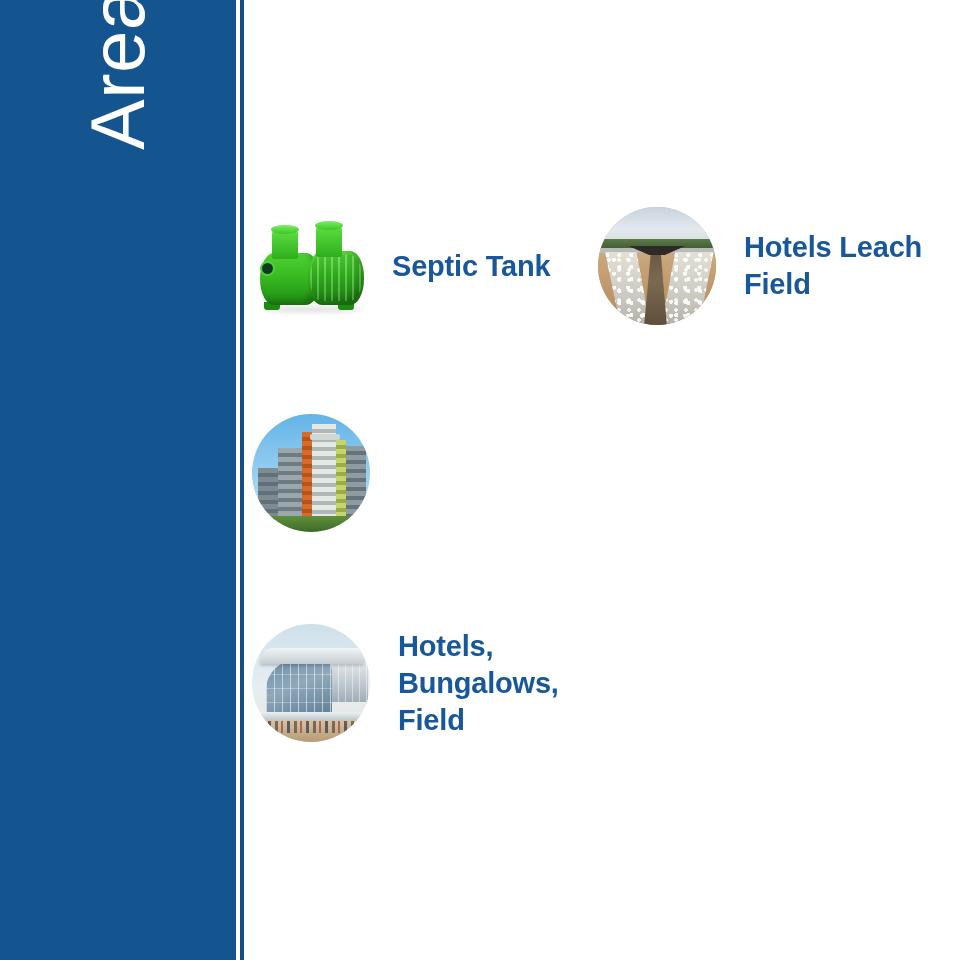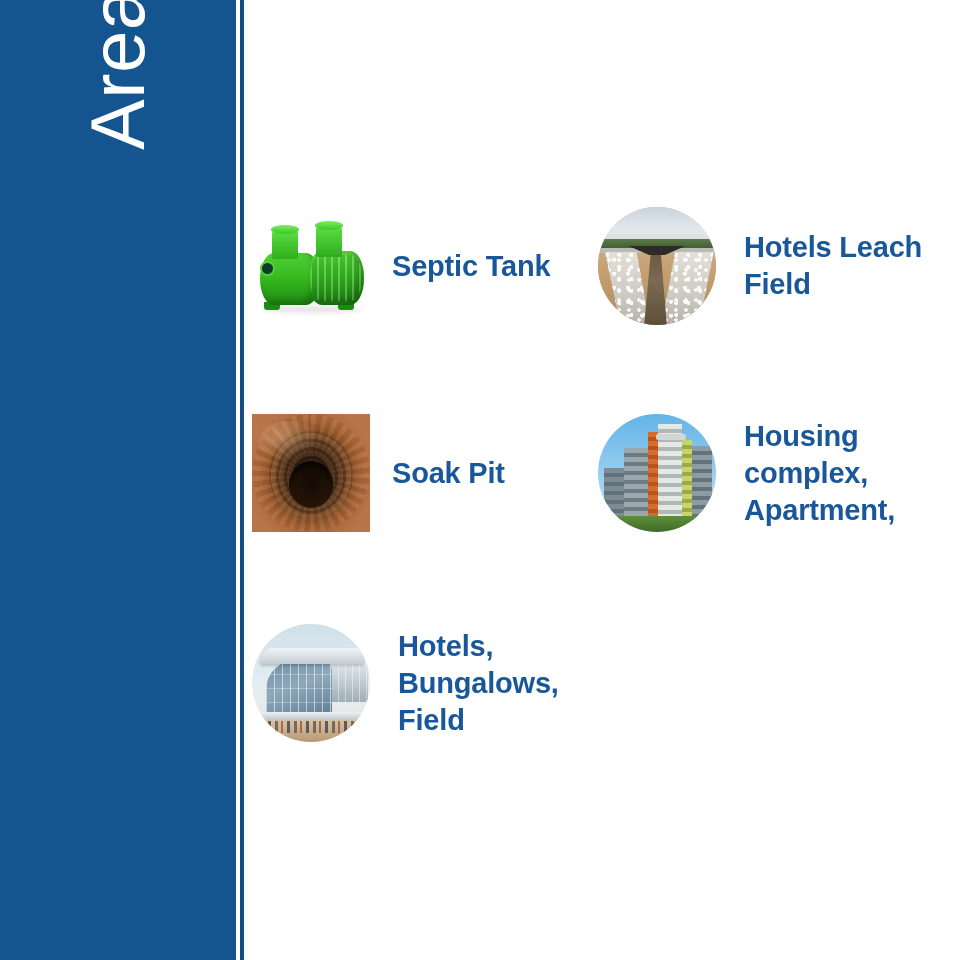--- a/index.html
+++ b/index.html
@@ -406,42 +406,32 @@
           <div class="water"></div>
           <div class="pipe"></div>
         </div>
         <div class="label label-right">Hotels Leach Field</div>
       </div>
 
     </div>
 
     <div class="row row-2">
 
-      <div class="cell cell-left">
-        <div class="thumb soakpit">
-          <div class="rim"></div>
-          <div class="rings"></div>
-          <div class="hole"></div>
-          <div class="hilite"></div>
-        </div>
-        <div class="label">Soak Pit</div>
-      </div>
 
       <div class="cell cell-right">
         <div class="thumb circle housing">
           <div class="tower t1"></div>
           <div class="tower t2"></div>
           <div class="tower t6"></div>
           <div class="tower t3"></div>
           <div class="tower t5"></div>
           <div class="tower t4"></div>
           <div class="roof"></div>
           <div class="greenery"></div>
         </div>
-        <div class="label label-right">Housing complex, Apartment,</div>
       </div>
 
     </div>
 
     <div class="row row-3">
 
 
       <div class="cell cell-right">
         <div class="thumb circle mall">
           <div class="wing"></div>

